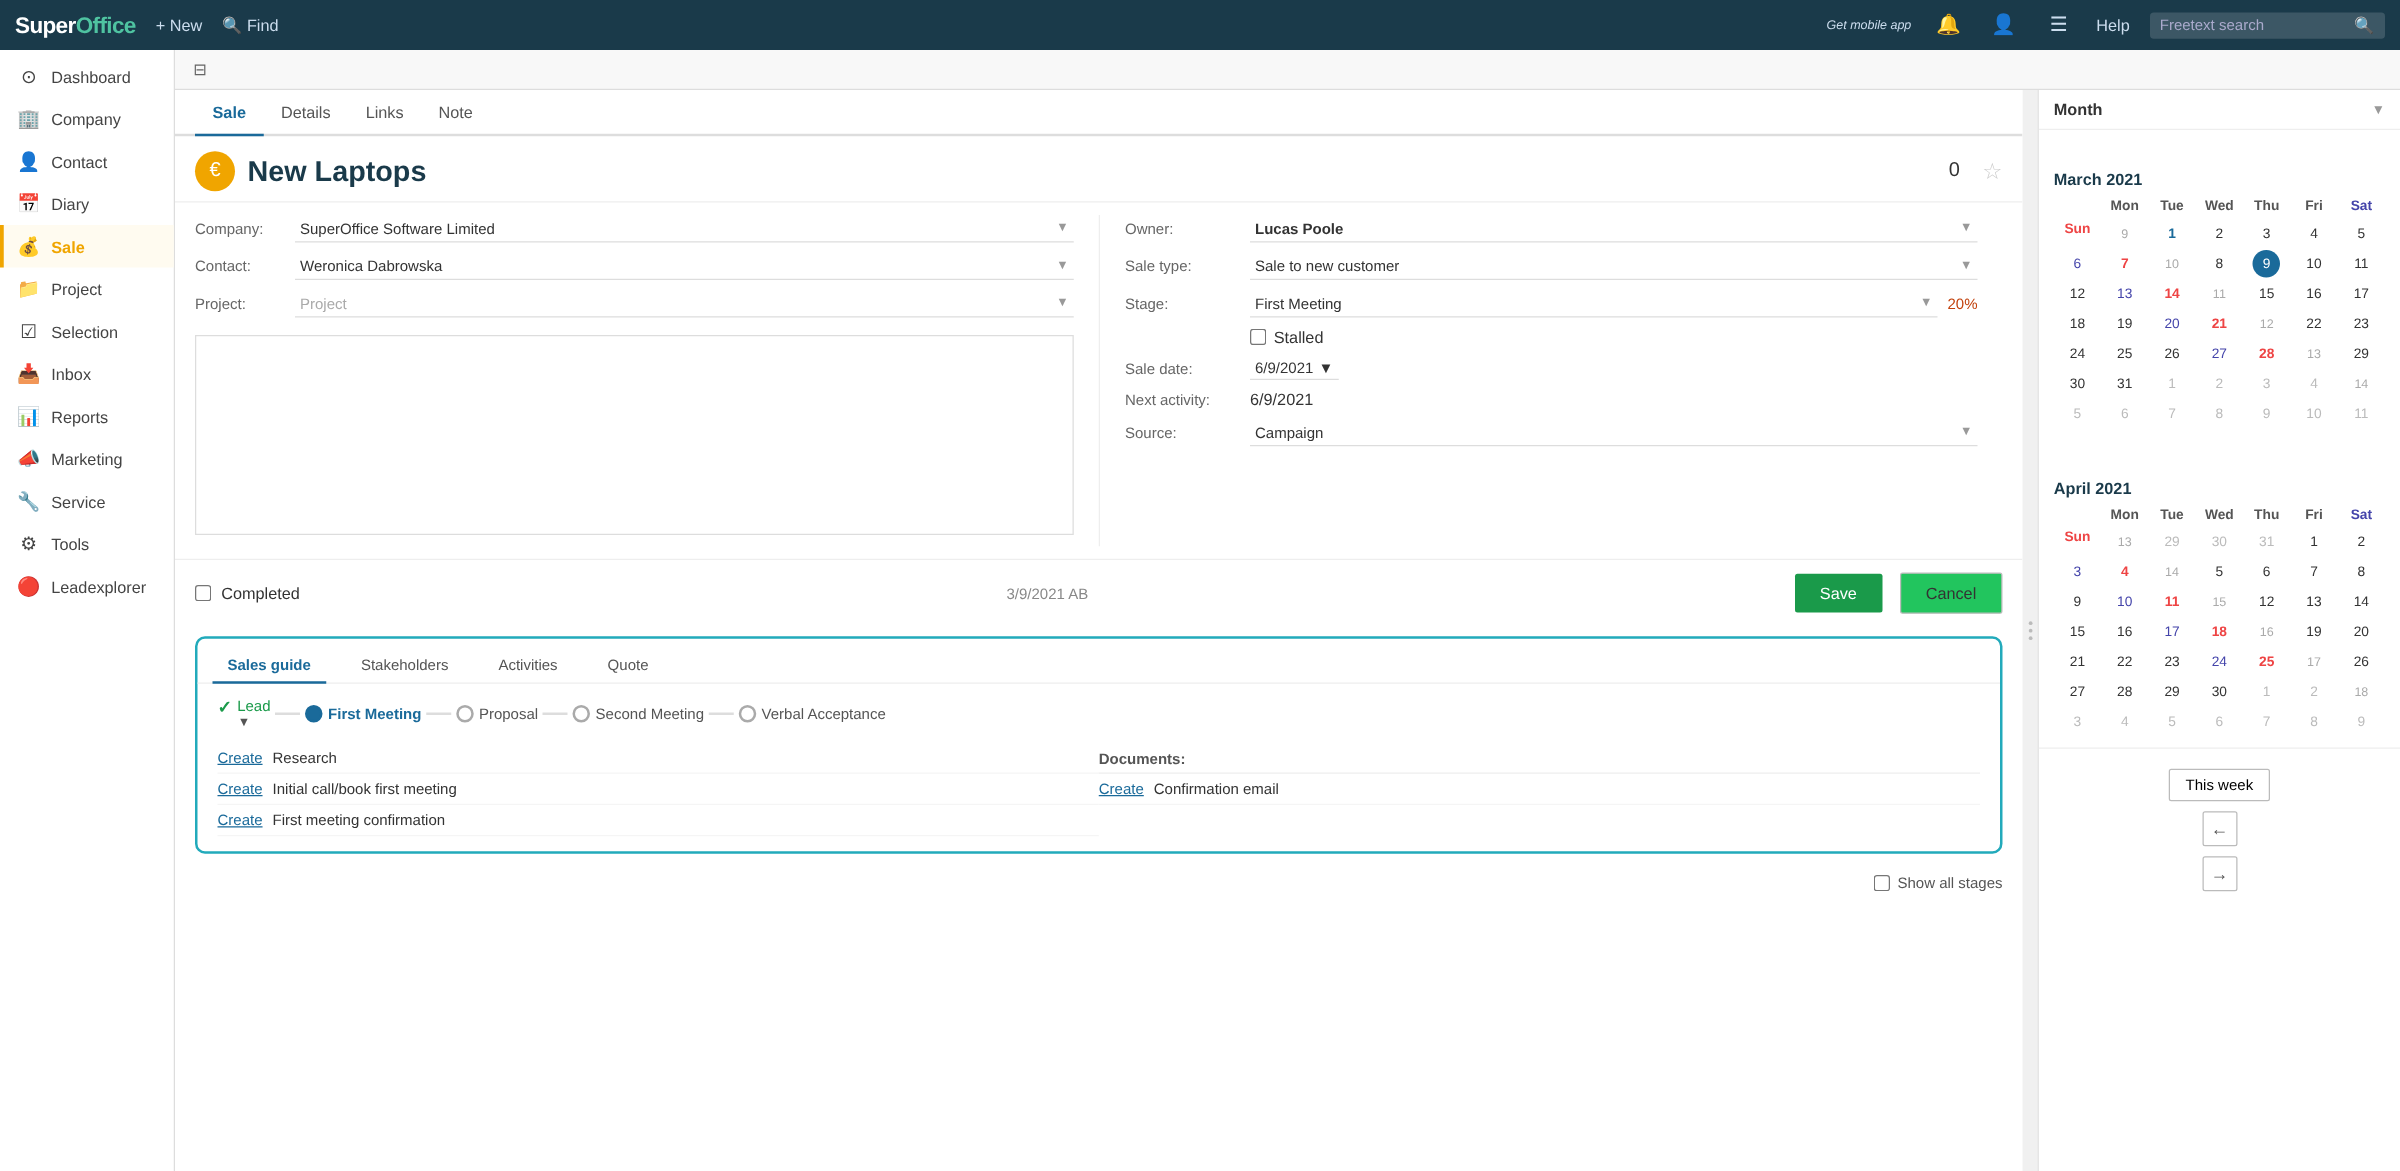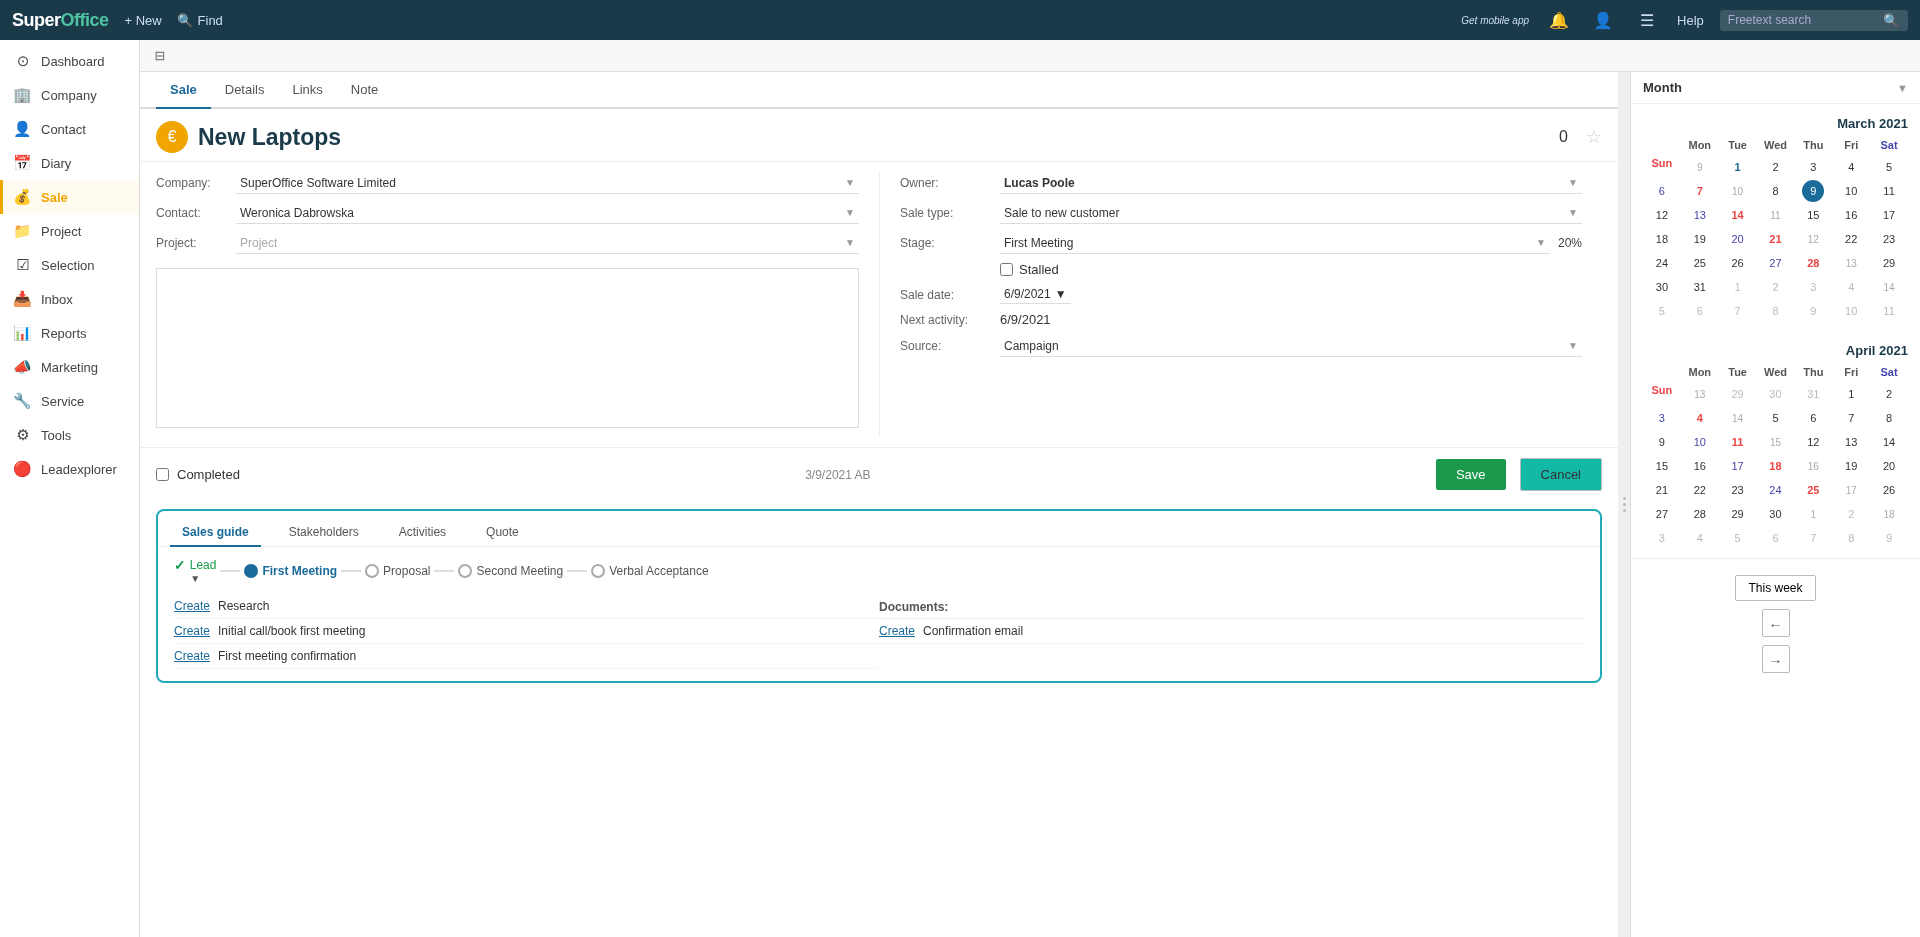--- a/index.html
+++ b/index.html
@@ -82,30 +82,30 @@
     .form-row { display: flex; align-items: center; margin-bottom: 8px; }
     .form-label { width: 80px; color: #666; font-size: 12px; flex-shrink: 0; }
     .form-value { flex: 1; display: flex; align-items: center; justify-content: space-between; border-bottom: 1px solid #ddd; padding: 2px 4px; font-size: 12px; min-height: 22px; }
     .form-value .dropdown-arrow { color: #999; font-size: 10px; cursor: pointer; }
     .form-textarea { border: 1px solid #ddd; width: 100%; height: 160px; margin: 6px 0; resize: none; font-size: 12px; padding: 4px; }
 
     
     .form-right { padding-left: 20px; border-left: 1px solid #eee; }
     .form-right .form-label { width: 100px; }
     .owner-value { font-weight: bold; }
-    .stage-pct { color: #404040; font-size: 12px; }
+    .stage-pct { color: #c2410c; font-size: 12px; }
     .stalled-row { display: flex; align-items: center; gap: 6px; margin-bottom: 8px; margin-left: 100px; }
     .stalled-row input { margin: 0; }
     .date-value { display: flex; align-items: center; gap: 4px; border-bottom: 1px solid #ddd; padding: 2px 4px; font-size: 12px; }
 
     
     .completed-row { display: flex; align-items: center; padding: 10px 16px; border-top: 1px solid #eee; gap: 8px; }
     .completed-row .mid { flex: 1; text-align: center; color: #888; font-size: 12px; }
     .btn-save { background: #1a9a4a; color: #fff; border: none; padding: 8px 20px; font-size: 13px; cursor: pointer; border-radius: 2px; }
-    .btn-cancel { background: #14b8a6; color: #333; border: 1px solid #bbb; padding: 8px 20px; font-size: 13px; cursor: pointer; border-radius: 2px; margin-left: 6px; }
+    .btn-cancel { background: #22c55e; color: #333; border: 1px solid #bbb; padding: 8px 20px; font-size: 13px; cursor: pointer; border-radius: 2px; margin-left: 6px; }
 
     
     .sales-guide-section { border: 2px solid #2ab; border-radius: 8px; margin: 8px 16px; padding: 0 0 12px 0; }
     .guide-tab-bar { display: flex; padding: 8px 12px 0; gap: 16px; border-bottom: 1px solid #eee; }
     .guide-tab { padding: 6px 12px; cursor: pointer; font-size: 12px; color: #555; border-bottom: 2px solid transparent; margin-bottom: -1px; }
     .guide-tab.active { color: #1a6a9a; border-bottom: 2px solid #1a6a9a; font-weight: bold; }
 
     
     .steps-row { display: flex; align-items: center; padding: 10px 16px; gap: 4px; }
     .step { display: flex; align-items: center; gap: 4px; }
@@ -131,21 +131,21 @@
     
     .show-all-row { display: flex; align-items: center; justify-content: flex-end; padding: 8px 16px 4px; gap: 6px; font-size: 12px; color: #555; }
 
     
     .right-panel { width: 290px; background: #fff; border-left: 1px solid #ddd; overflow-y: auto; padding: 0; }
     .calendar-header { display: flex; align-items: center; padding: 8px 12px; border-bottom: 1px solid #eee; }
     .cal-month-select { font-size: 13px; color: #333; flex: 1; font-weight: bold; }
     .cal-expand { color: #999; font-size: 11px; cursor: pointer; }
 
     .calendar-month { padding: 8px 12px; }
-    .cal-title { font-size: 13px; font-weight: bold; color: #1a3a4a; text-align: right; padding: 4px 0 6px; }
+    .cal-title { font-size: 13px; font-weight: bold; color: #1a3a4a; text-align: left; padding: 4px 0 6px; margin-top: 20px; }
     .cal-grid { display: grid; grid-template-columns: repeat(7, 1fr); text-align: center; }
     .cal-dow { font-size: 11px; font-weight: bold; color: #555; padding: 2px 0 4px; }
     .cal-dow.sun { color: #e44; }
     .cal-dow.sat { color: #44a; }
     .cal-day { font-size: 11px; padding: 3px 2px; cursor: pointer; border-radius: 50%; width: 22px; height: 22px; display: flex; align-items: center; justify-content: center; margin: 1px auto; }
     .cal-day.today { background: #1a6a9a; color: #fff; border-radius: 50%; }
     .cal-day.sun { color: #e44; }
     .cal-day.sat { color: #44a; }
     .cal-day.other-month { color: #bbb; }
     .cal-day.highlight { color: #e44; font-weight: bold; }
@@ -405,20 +405,24 @@
             <div class="followup-col">
               <div class="col-header">Documents:</div>
               <div class="followup-row">
                 <a class="create-link">Create</a>
                 <span>Confirmation email</span>
               </div>
             </div>
           </div>
         </div>
 
+        <div class="show-all-row">
+          <input type="checkbox" style="">
+          <span>Show all stages</span>
+        </div>
       </div>
 
       <div class="resize-dots">
         <div class="resize-dot"></div>
         <div class="resize-dot"></div>
         <div class="resize-dot"></div>
       </div>
 
       <div class="right-panel">
 

